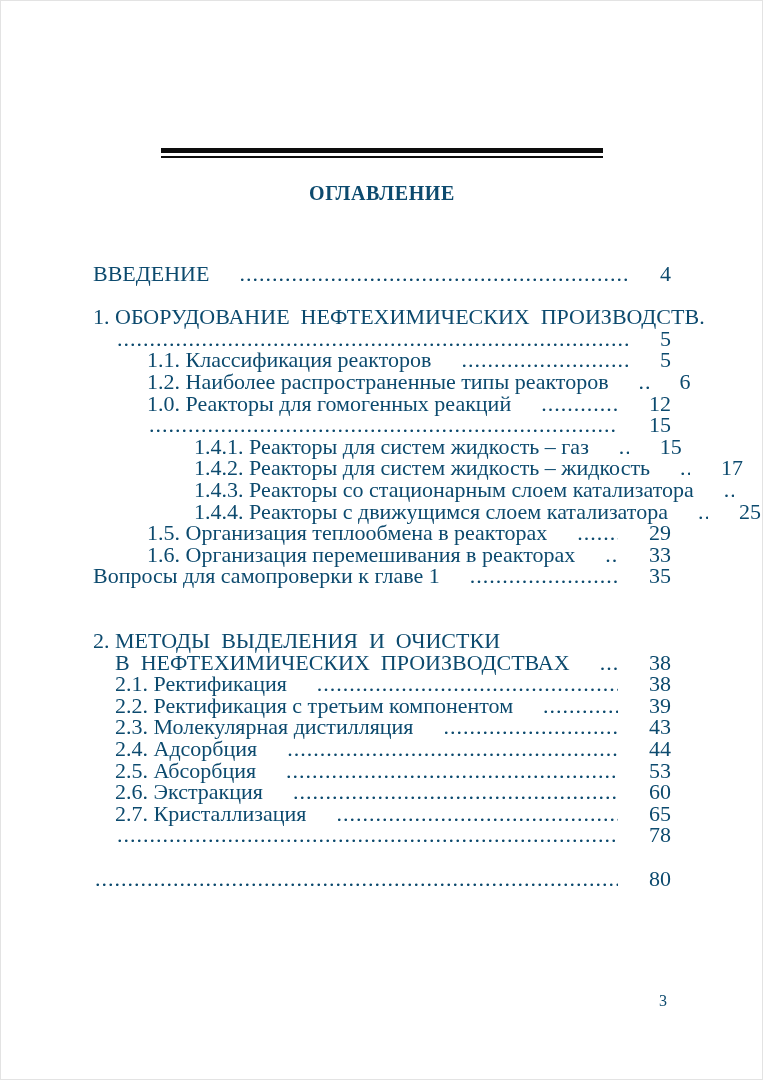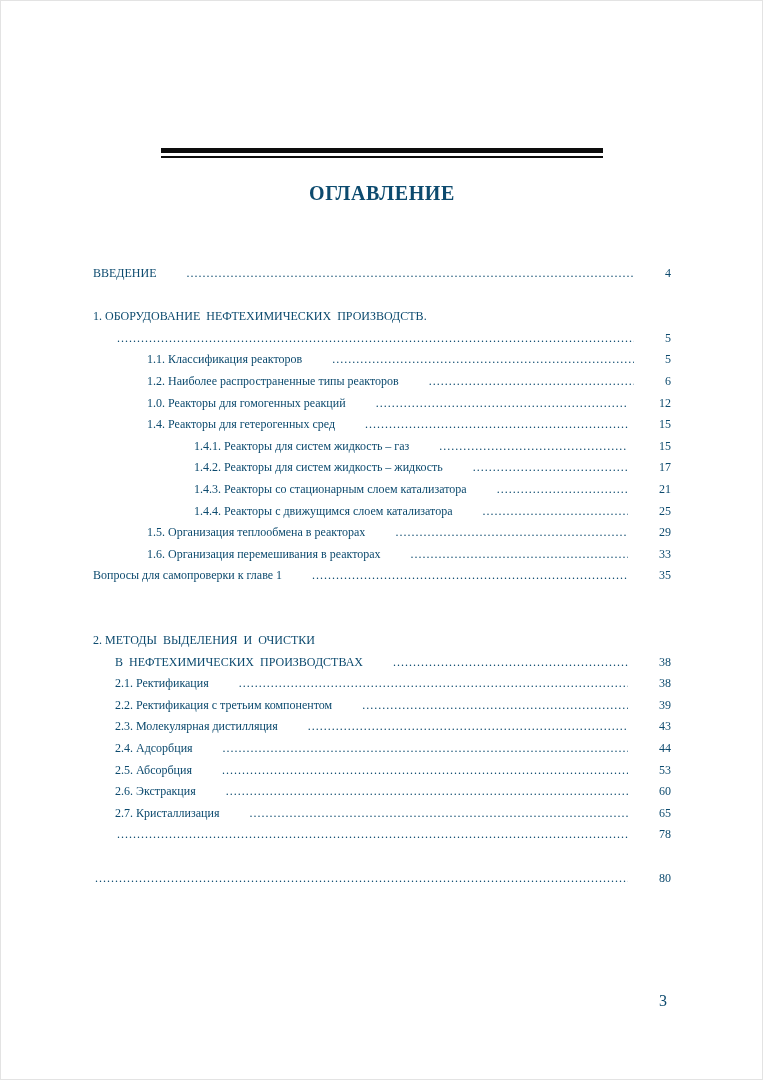--- a/index.html
+++ b/index.html
@@ -32,21 +32,21 @@
     letter-spacing: 0.6px;
     text-align: center;
     margin: 24px 0 58px 0;
   }
   .toc {
     width: 100%;
   }
   .row {
     display: flex;
     align-items: baseline;
-    font-size: 12px;
+    font-size: 22px;
     line-height: 21.6px;
     white-space: pre;
     gap: 28px;
   }
   .row .t {
     flex: 0 1 auto;
     white-space: pre;
   }
   .row .dots {
     flex: 1 1 auto;
@@ -103,21 +103,20 @@
     <span class="t">1.2. Наиболее распространенные типы реакторов</span>
     <span class="dots">....................................................................................................................................................................................</span>
     <span class="pg">6</span>
   </div>
       <div class="row lvl-2">
     <span class="t">1.0. Реакторы для гомогенных реакций</span>
     <span class="dots">....................................................................................................................................................................................</span>
     <span class="pg">12</span>
   </div>
       <div class="row lvl-2">
-    <span class="t">1.4. Реакторы для гетерогенных сред</span>
     <span class="dots">....................................................................................................................................................................................</span>
     <span class="pg">15</span>
   </div>
       <div class="row lvl-3">
     <span class="t">1.4.1. Реакторы для систем жидкость – газ</span>
     <span class="dots">....................................................................................................................................................................................</span>
     <span class="pg">15</span>
   </div>
       <div class="row lvl-3">
     <span class="t">1.4.2. Реакторы для систем жидкость – жидкость</span>

